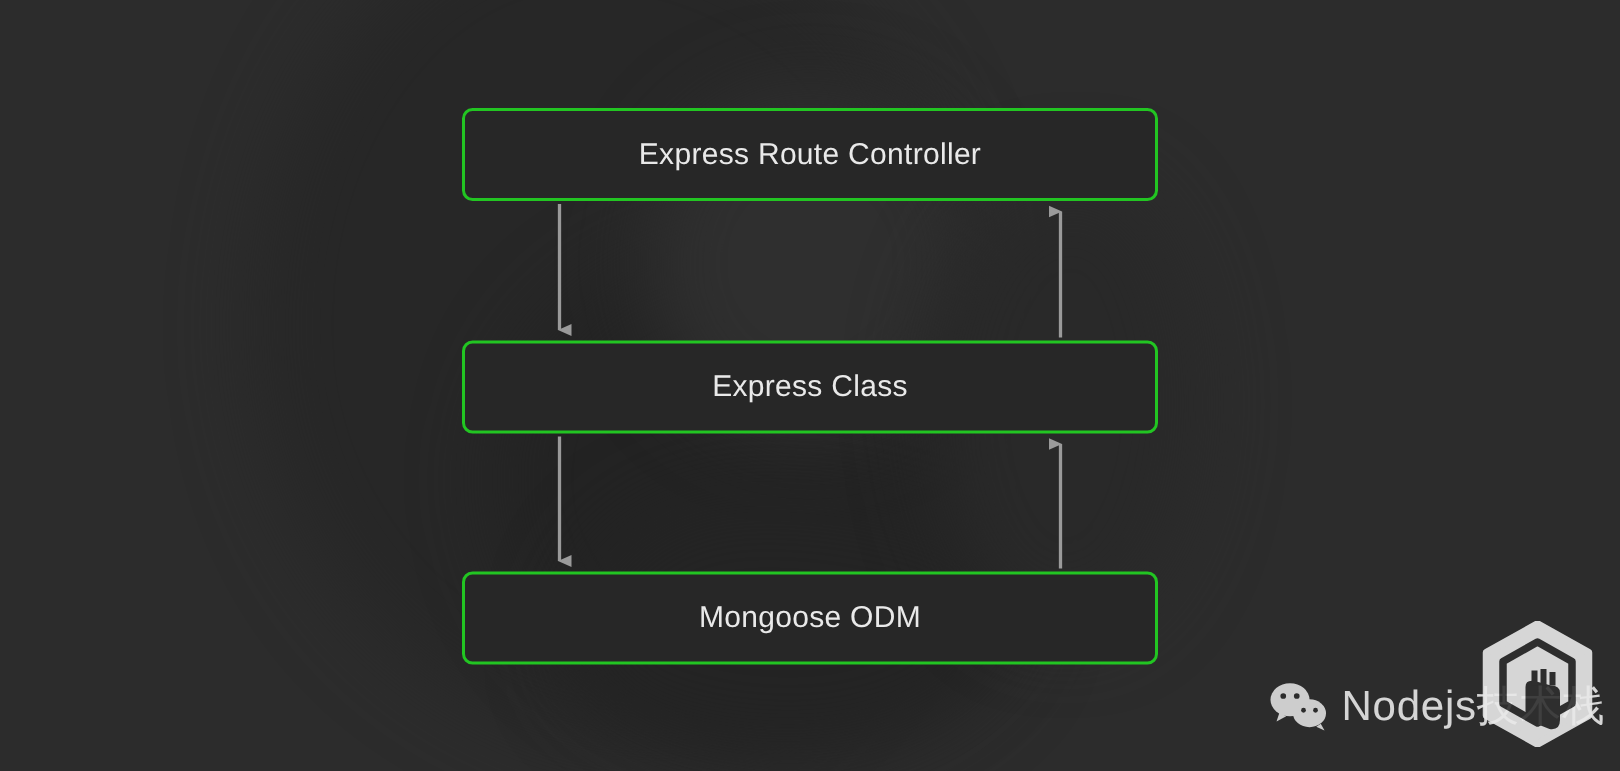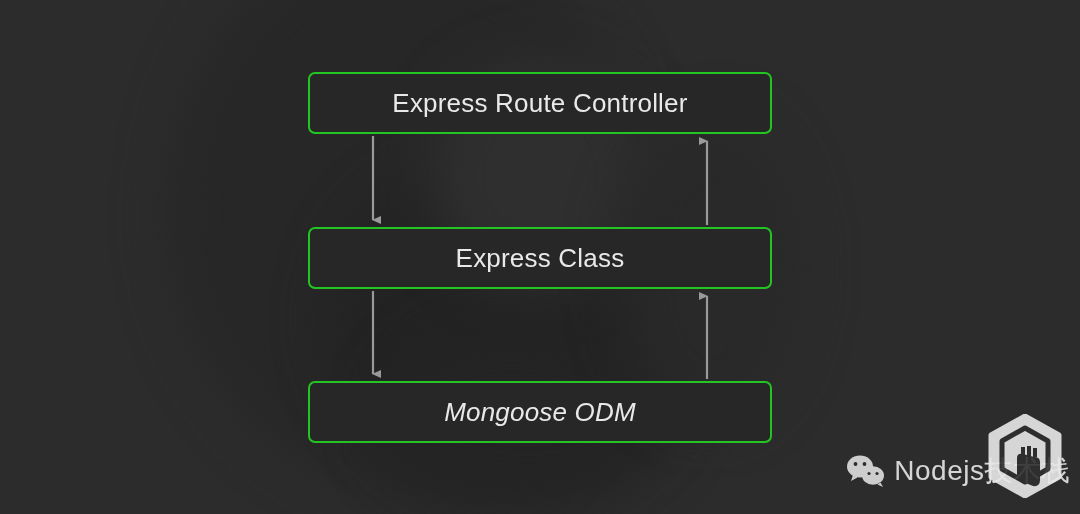--- a/index.html
+++ b/index.html
@@ -73,27 +73,27 @@
     box-sizing: border-box;
     border: 2px solid #22c522;
     border-radius: 7px;
     background: #272727;
     display: flex;
     align-items: center;
     justify-content: center;
   }
   .node-box .node-label {
     color: #e9e9e9;
-    font-size: 26px;
+    font-size: 20px;
     letter-spacing: 0.2px;
     font-weight: 400;
   }
   .node-box.n0 { top: 72px; }
   .node-box.n1 { top: 227px; }
-  .node-box.n2 { top: 381px; font-style: italic; }
+  .node-box.n2 { top: 381px; }
 
   .arrow-layer {
     position: absolute;
     inset: 0;
     pointer-events: none;
   }
 
   
   .watermark {
     position: absolute;

